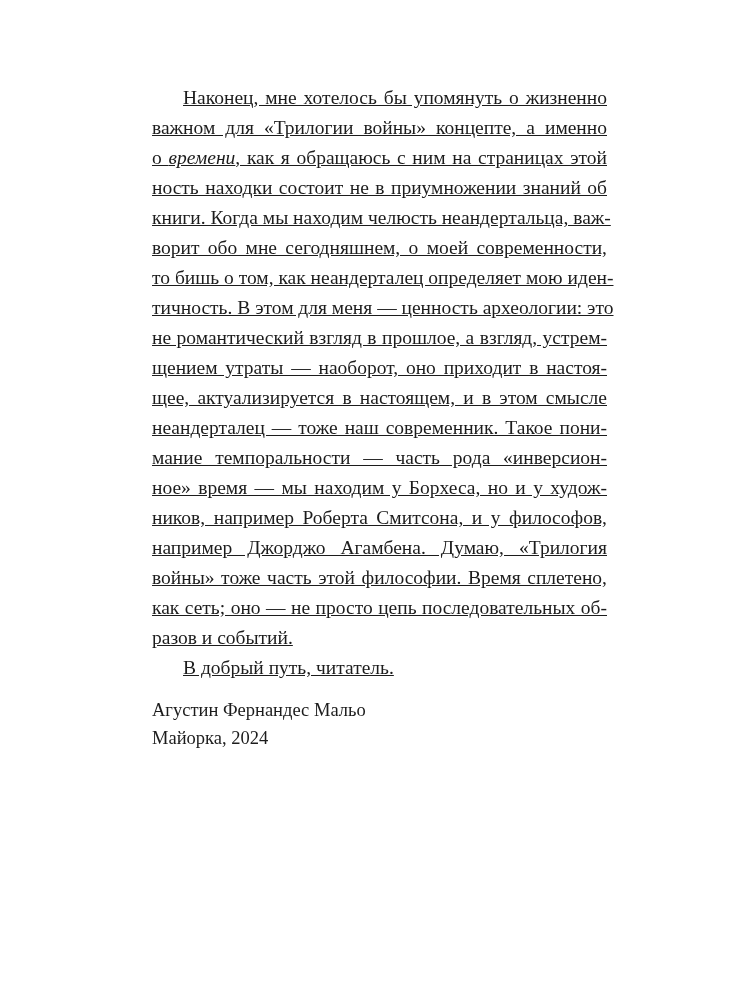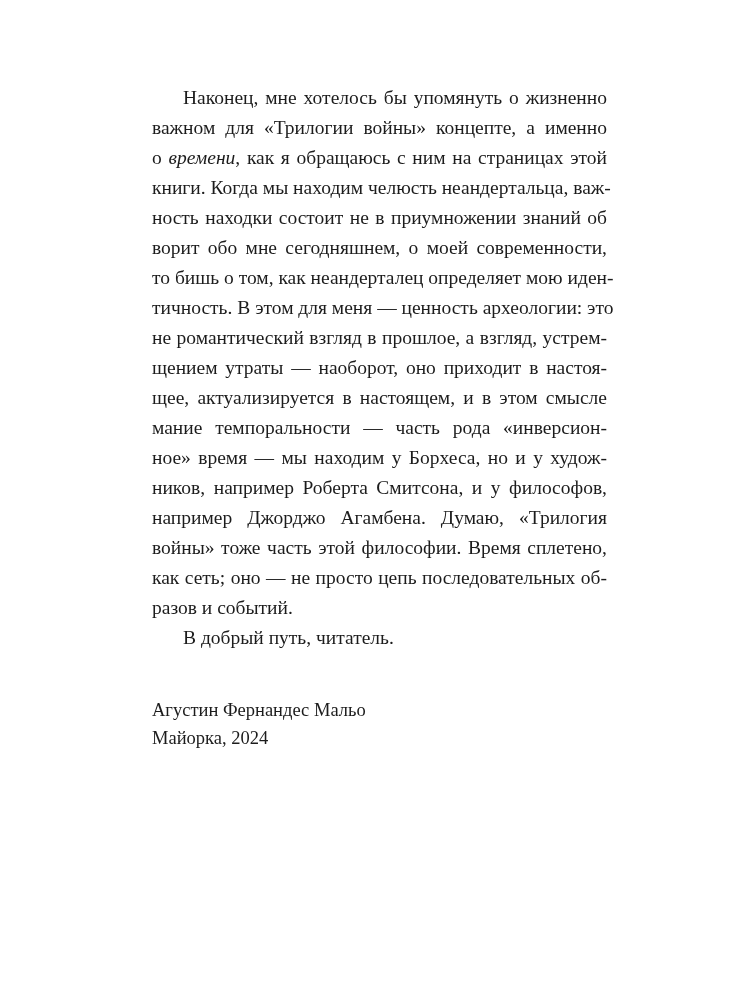--- a/index.html
+++ b/index.html
@@ -13,20 +13,21 @@
       position: relative;
       overflow: hidden;
       font-family: "Liberation Serif", "DejaVu Serif", serif;
       color: #1c1c1c;
     }
     .page {
       position: absolute;
       left: 152px;
       top: 83px;
       width: 455px;
+      text-decoration: underline;
     }
     .para {
       margin: 0;
       padding: 0;
     }
     .line {
       display: block;
       height: 30px;
       line-height: 30px;
       font-size: 19.5px;
@@ -59,28 +60,29 @@
     }
   </style>
 </head>
 <body>
 
 <div class="page">
   <div class="para">
     <span class="line indent">Наконец, мне хотелось бы упомянуть о жизненно</span>
     <span class="line">важном для «Трилогии войны» концепте, а именно</span>
     <span class="line"><span>о </span><span class="em">времени</span><span>, как я обращаюсь с ним на страницах этой</span></span>
+    <span class="line">ность находки состоит не в приумножении знаний об</span>
     <span class="line">книги. Когда мы находим челюсть неандертальца, важ-</span>
-    <span class="line">ность находки состоит не в приумножении знаний об</span>
     <span class="line">ворит обо мне сегодняшнем, о моей современности,</span>
     <span class="line">то бишь о том, как неандерталец определяет мою иден-</span>
     <span class="line">тичность. В этом для меня — ценность археологии: это</span>
     <span class="line">не романтический взгляд в прошлое, а взгляд, устрем-</span>
     <span class="line">щением утраты — наоборот, оно приходит в настоя-</span>
     <span class="line">щее, актуализируется в настоящем, и в этом смысле</span>
+    <span class="line">неандерталец — тоже наш современник. Такое пони-</span>
     <span class="line">мание темпоральности — часть рода «инверсион-</span>
     <span class="line">ное» время — мы находим у Борхеса, но и у худож-</span>
     <span class="line">ников, например Роберта Смитсона, и у философов,</span>
     <span class="line">например Джорджо Агамбена. Думаю, «Трилогия</span>
     <span class="line">войны» тоже часть этой философии. Время сплетено,</span>
     <span class="line">как сеть; оно — не просто цепь последовательных об-</span>
     <span class="line last">разов и событий.</span>
   </div>
   <div class="para">
     <span class="line indent last">В добрый путь, читатель.</span>

